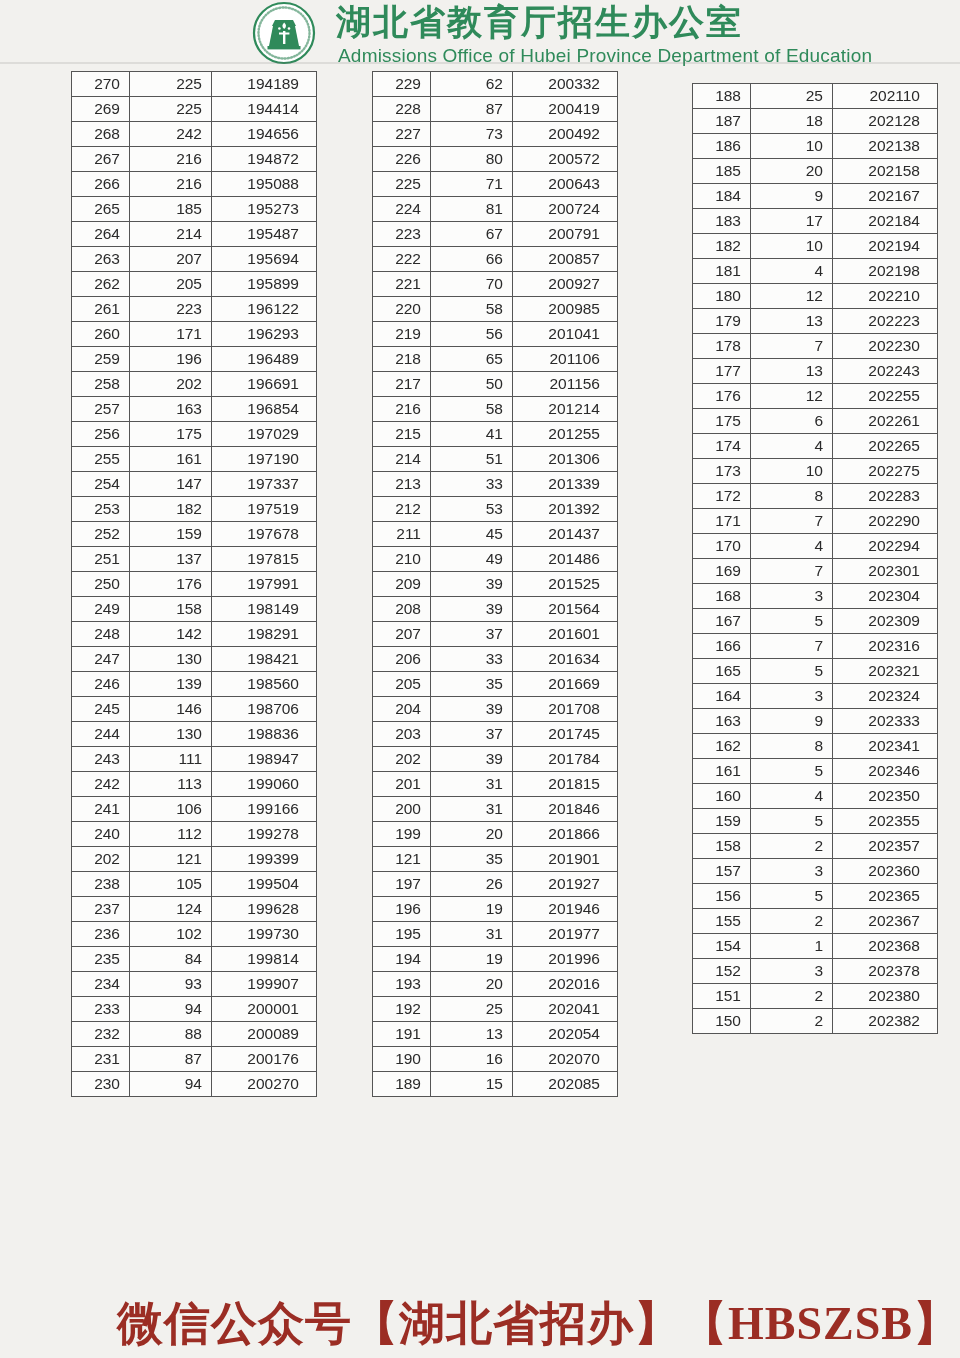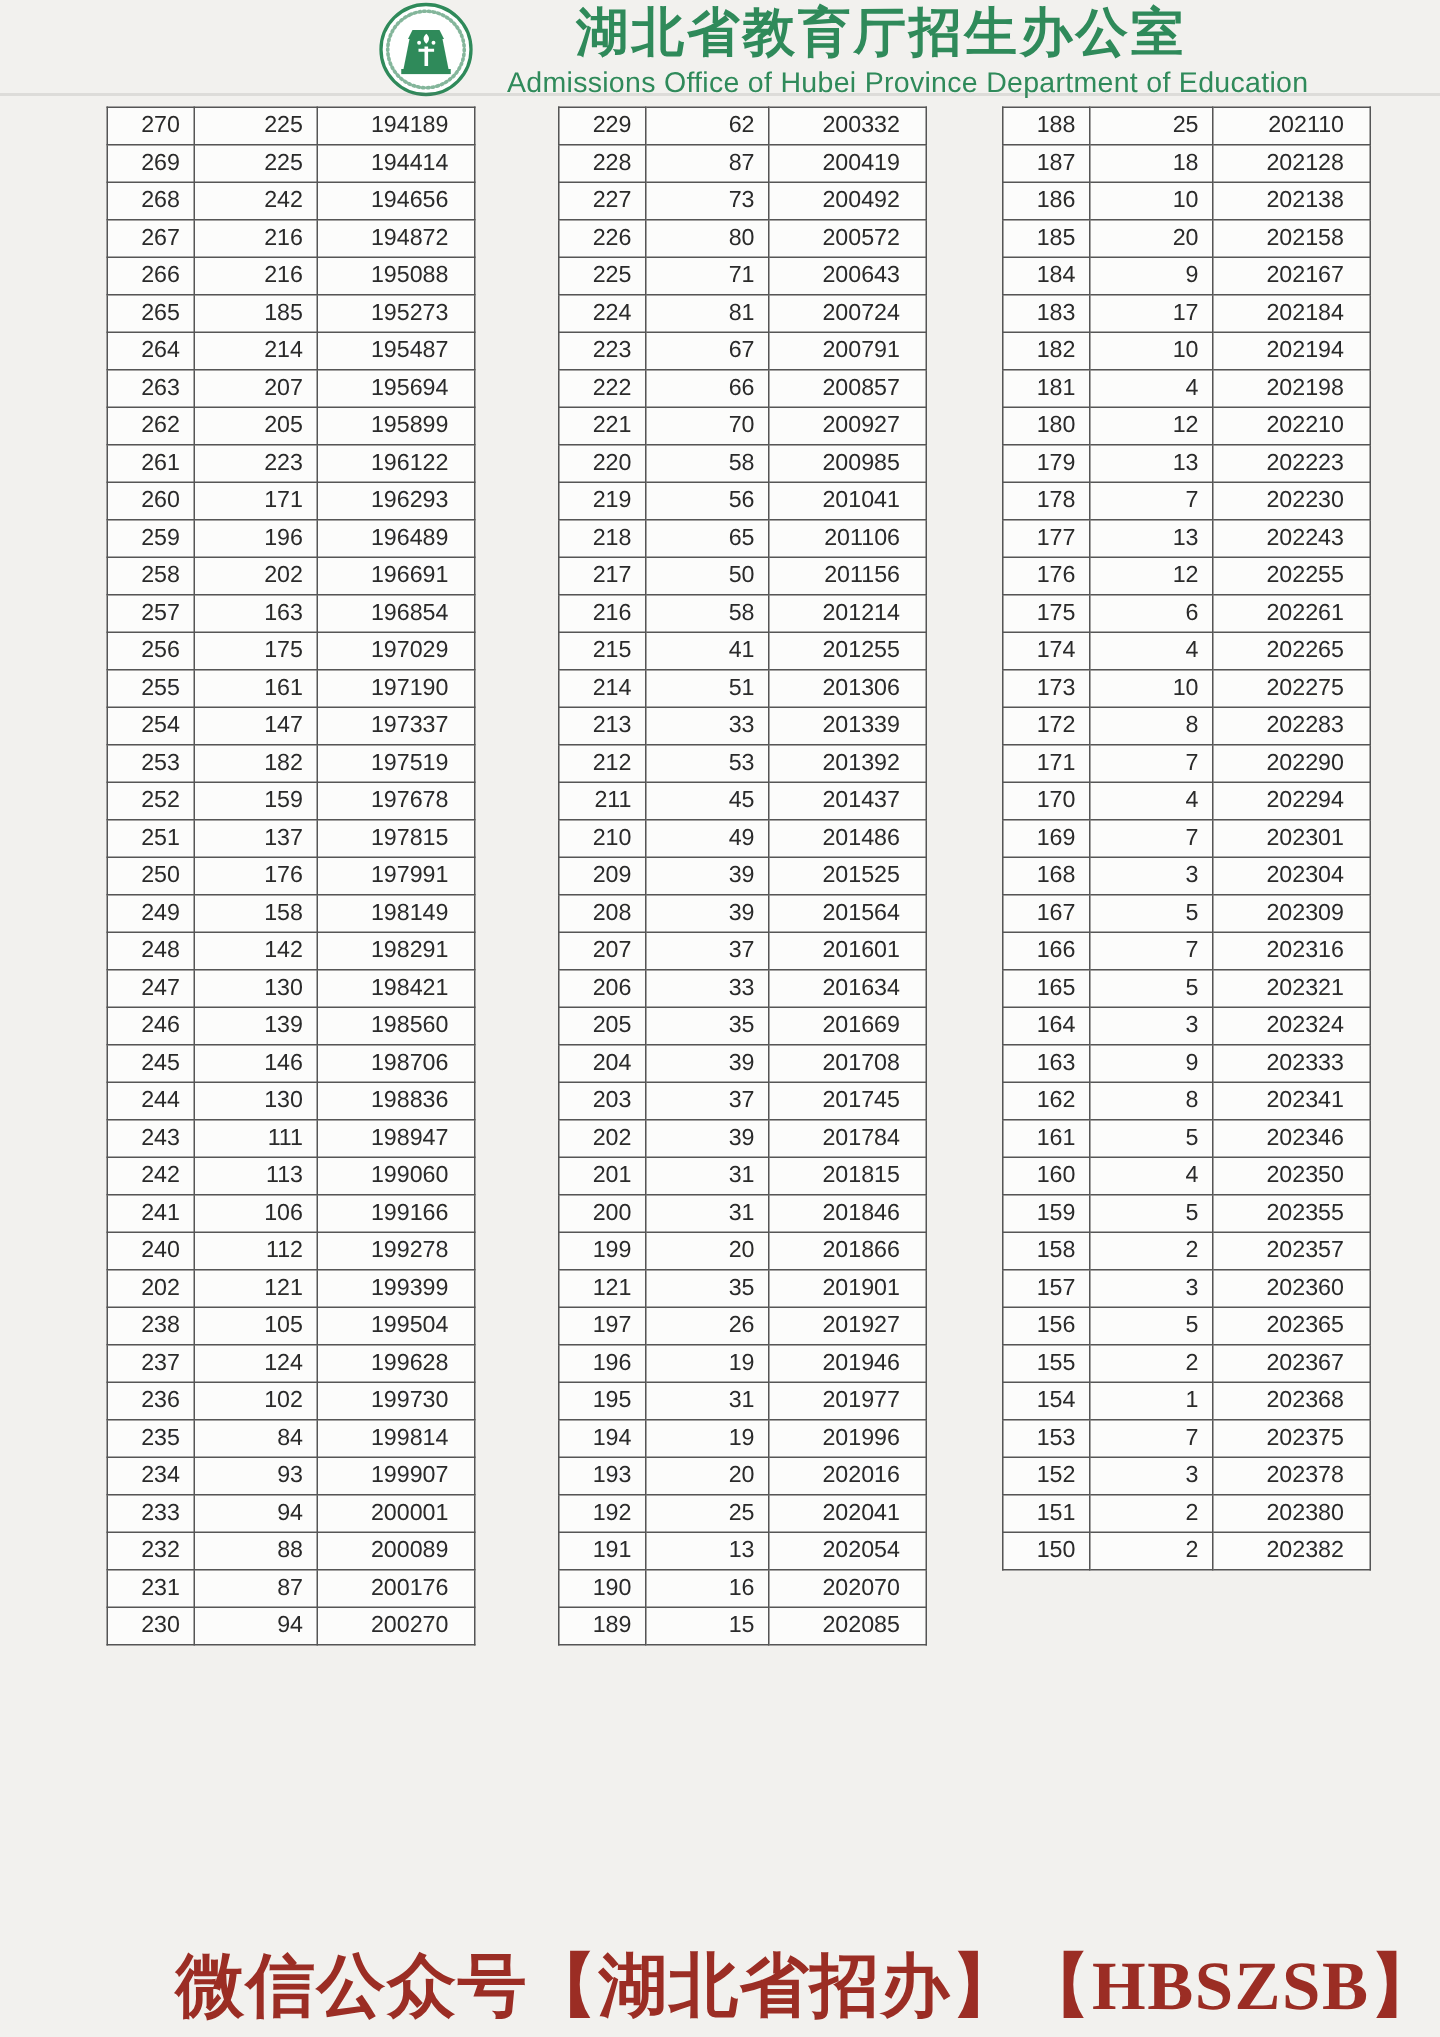--- a/index.html
+++ b/index.html
@@ -15,21 +15,21 @@
     width:960px;height:1358px;position:relative;
     background:var(--page-bg);
     font-family:"Liberation Sans", sans-serif;
     overflow:hidden;
   }
   .header{position:absolute;left:0;top:0;width:960px;height:64px;}
   .logo{position:absolute;left:252px;top:1px;width:64px;height:64px;}
   .title-cn{
     position:absolute;left:336px;top:3px;
     font-size:35px;font-weight:700;color:var(--green);
-    letter-spacing:2px;white-space:nowrap;line-height:1.1;margin-left:48px;
+    letter-spacing:2px;white-space:nowrap;line-height:1.1;
   }
   .title-en{
     position:absolute;left:338px;top:45px;
     font-size:19px;color:var(--green);white-space:nowrap;
     letter-spacing:0.2px;
   }
   .header-rule{
     position:absolute;left:0;top:62px;width:960px;height:2px;
     background:rgba(110,110,110,0.16);
   }
@@ -43,21 +43,21 @@
     background:var(--cell-bg);
     height:25px;
     font-size:15.5px;color:#2a2a2a;
     text-align:right;
     padding:0 9px 0 0;
     overflow:hidden;white-space:nowrap;
   }
   table.score-table td.cum-cell{padding-right:17px;}
   #table-0{left:71px;}
   #table-1{left:372px;}
-  #table-2{left:668px;}
+  #table-2{left:692px;margin-top:12px;}
   .footer-text{
     position:absolute;left:0;top:1296px;width:960px;
     text-align:right;
     font-family:"Liberation Serif", serif;
     font-weight:700;
     font-size:46px;line-height:1.2;
     color:var(--red);
     letter-spacing:1px;
     white-space:nowrap;
   }
@@ -687,25 +687,20 @@
         <td>155</td>
         <td>2</td>
         <td class="cum-cell">202367</td>
       </tr>
       <tr>
         <td>154</td>
         <td>1</td>
         <td class="cum-cell">202368</td>
       </tr>
       <tr>
-        <td>153</td>
-        <td>7</td>
-        <td class="cum-cell">202375</td>
-      </tr>
-      <tr>
         <td>152</td>
         <td>3</td>
         <td class="cum-cell">202378</td>
       </tr>
       <tr>
         <td>151</td>
         <td>2</td>
         <td class="cum-cell">202380</td>
       </tr>
       <tr>

